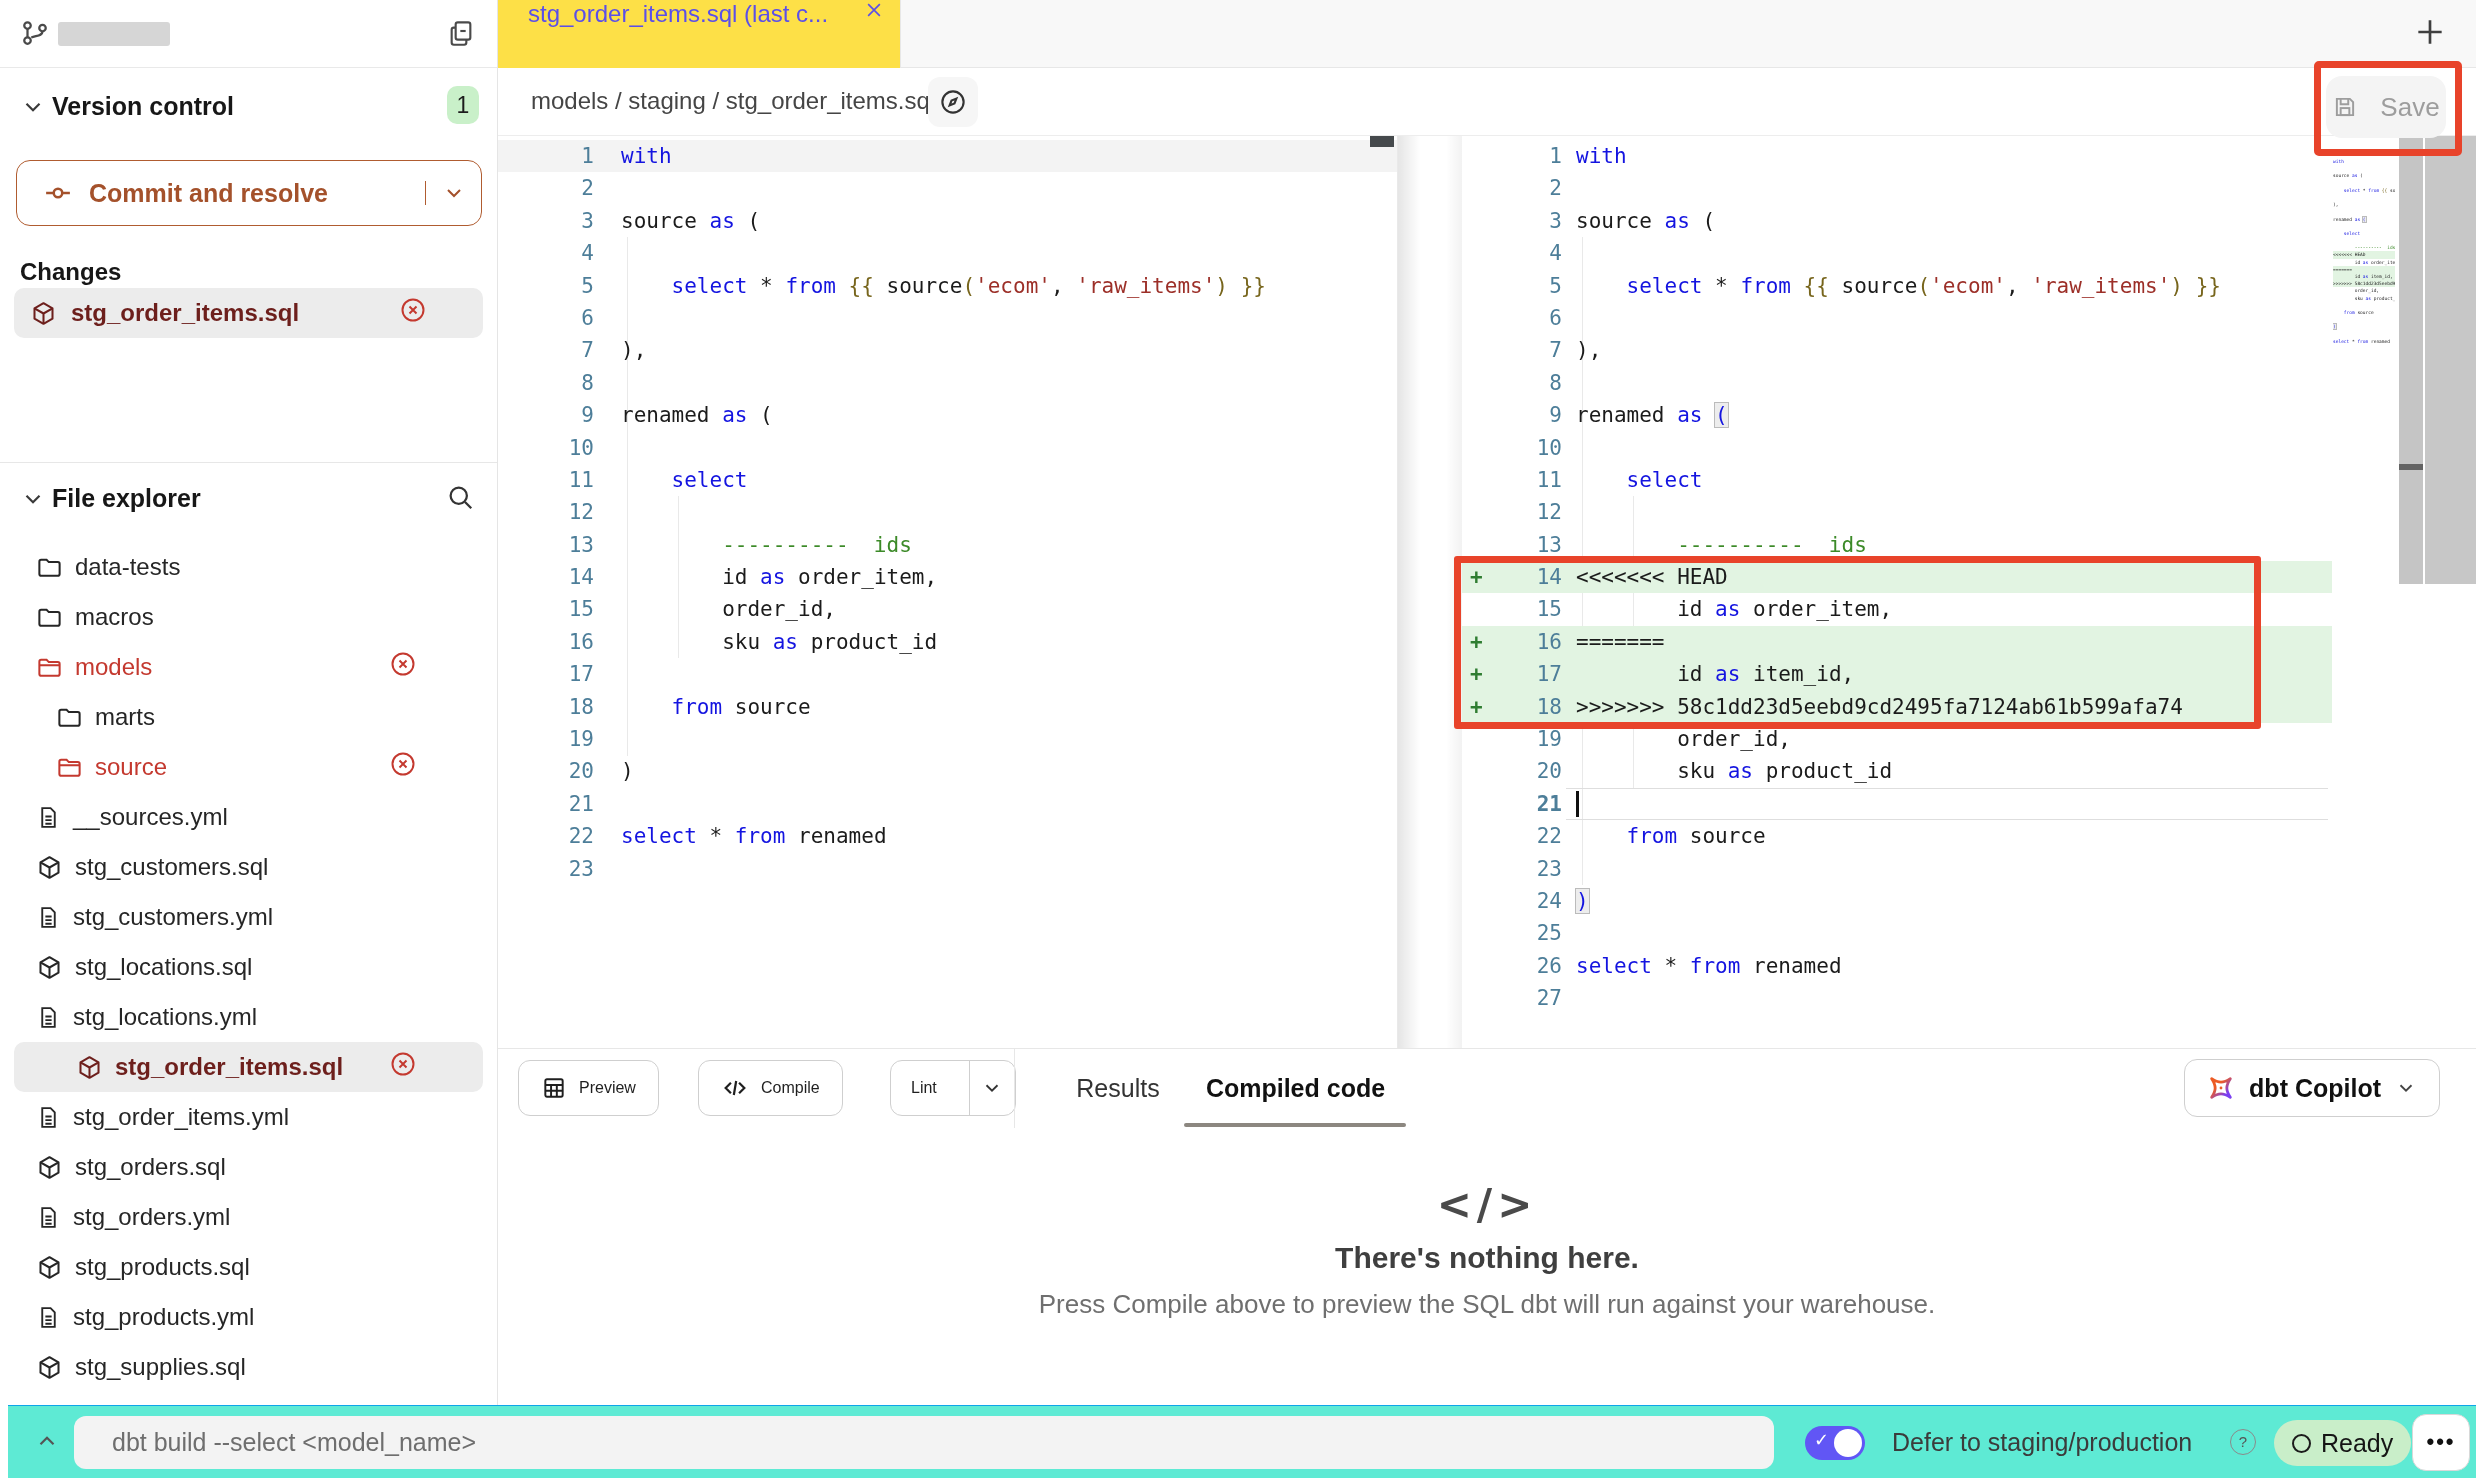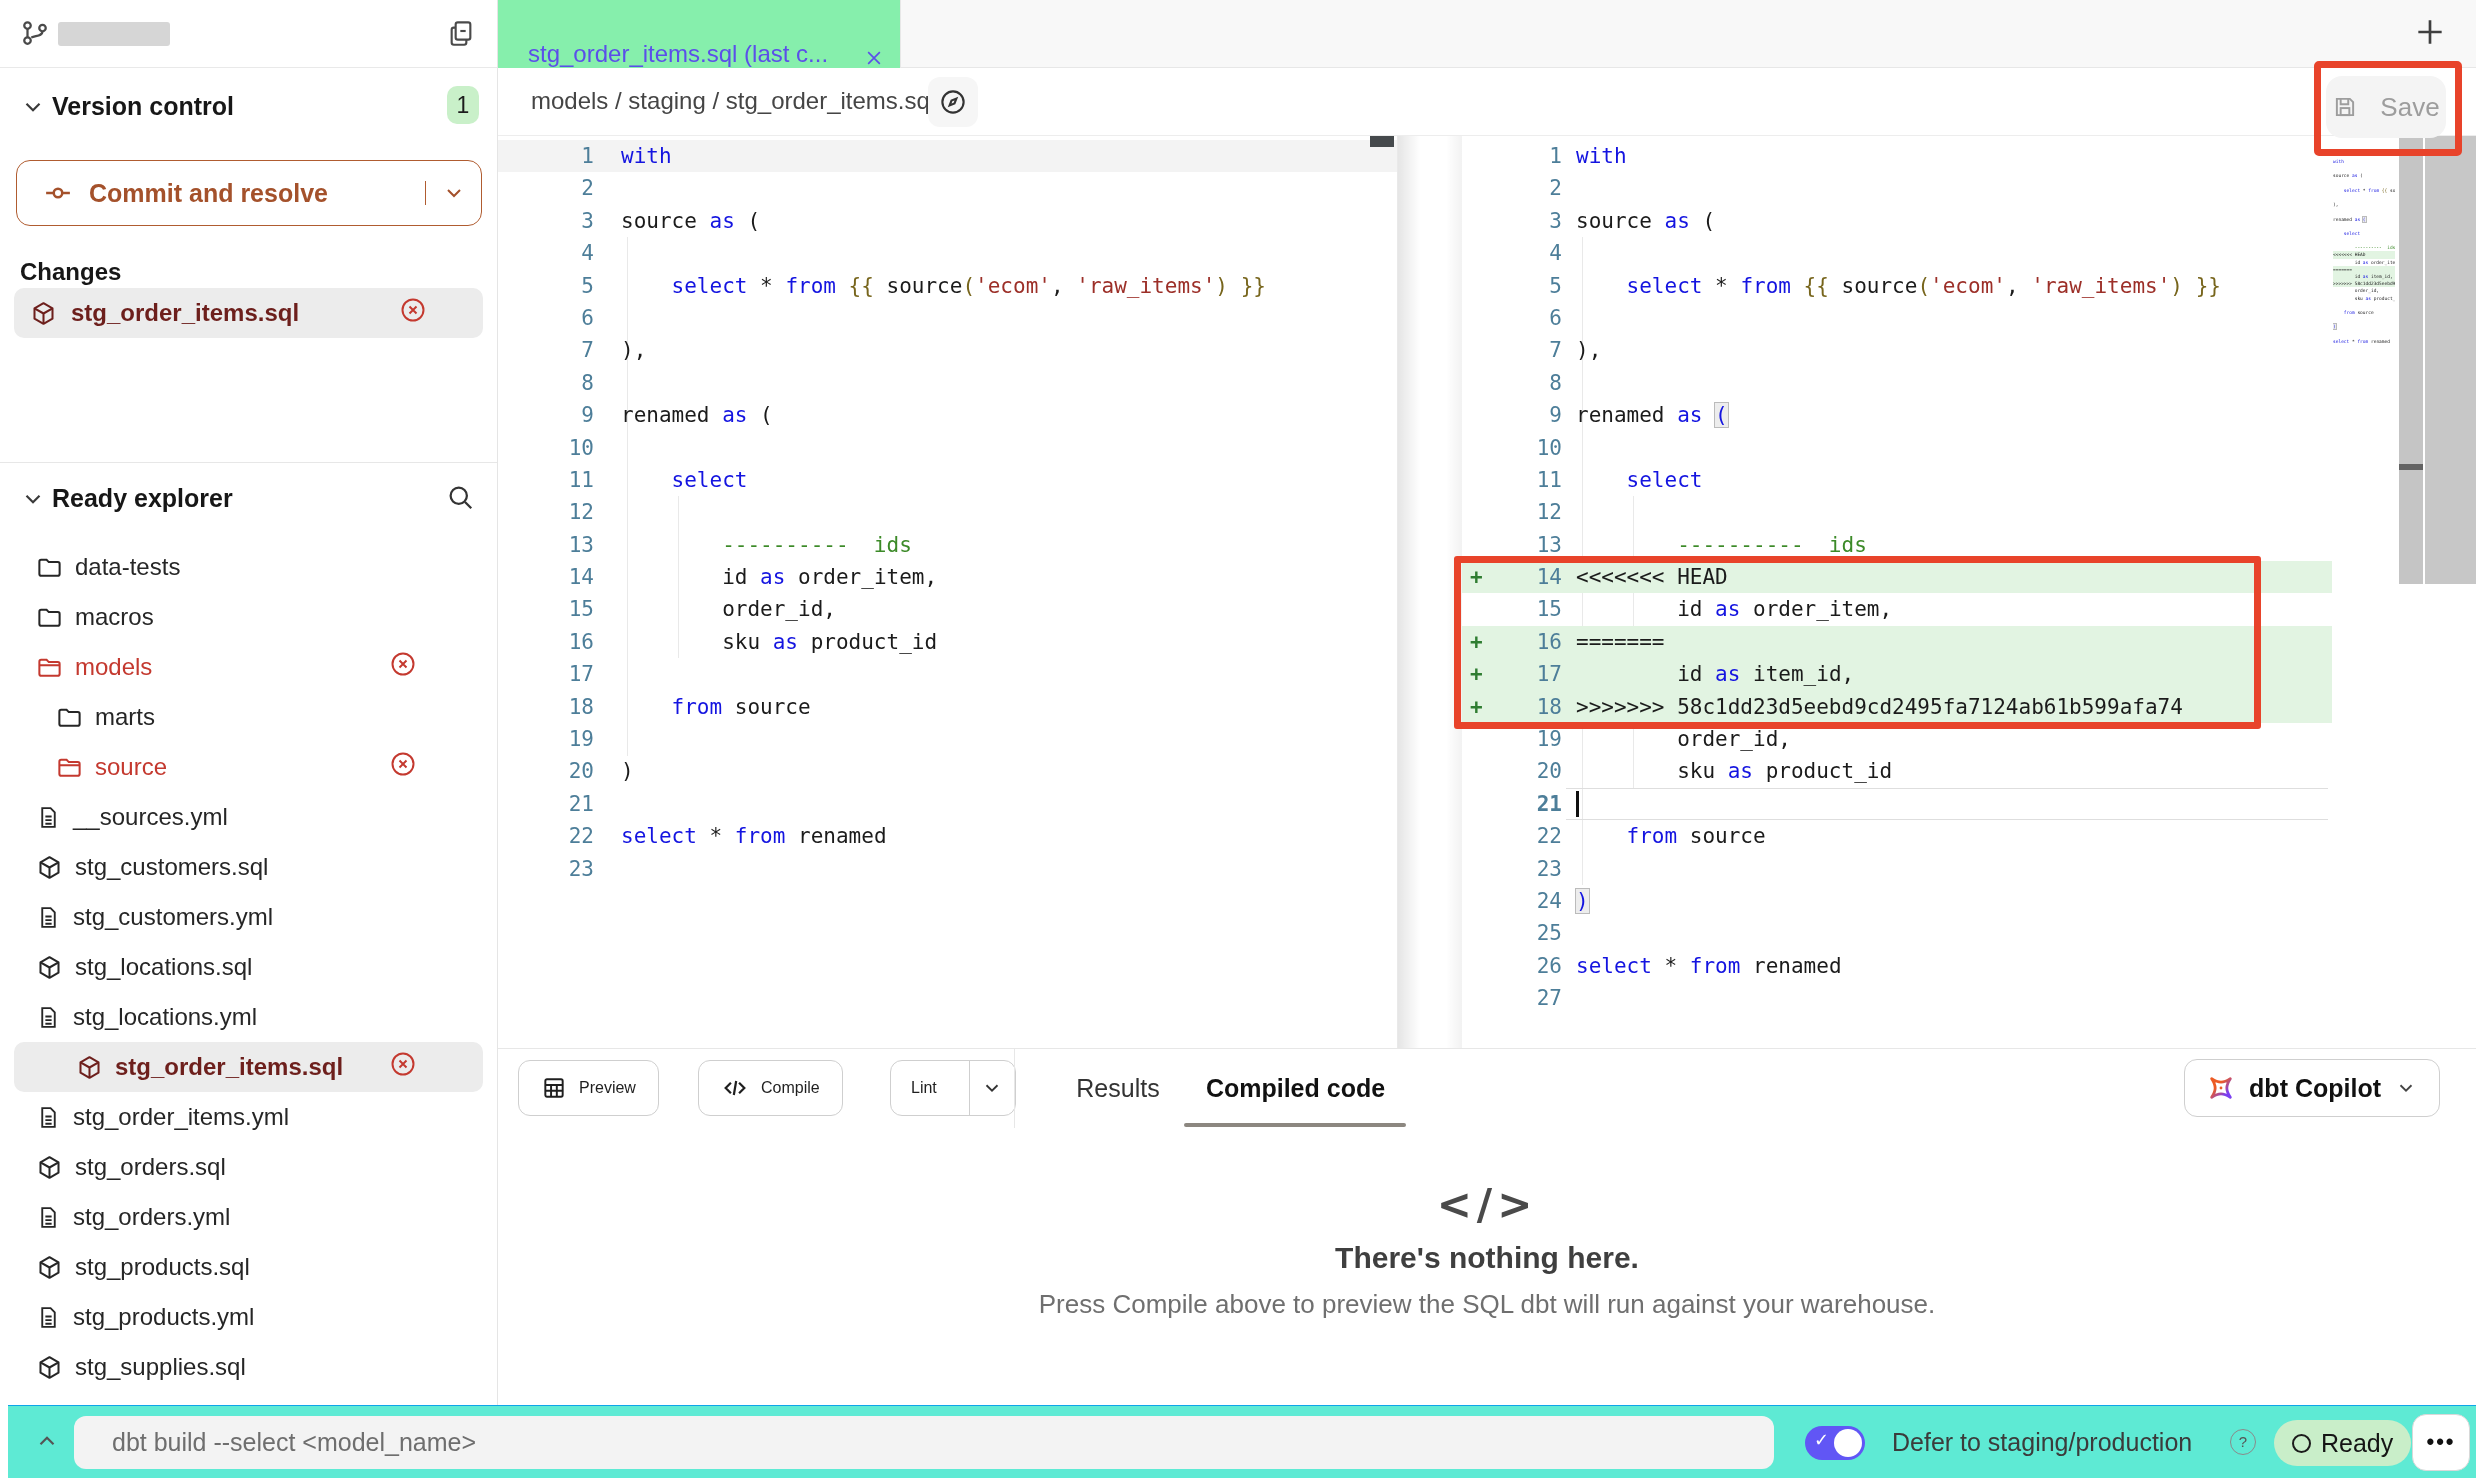--- a/index.html
+++ b/index.html
@@ -46,22 +46,22 @@
   .tree-row.red{color:#c4392f}
   .tree-row.selected{background:#ececec;border-radius:10px;margin:0 14px;color:#6d1f1c;font-weight:600}
   .tree-row.selected.lvl2{padding-left:62px}
   .tree-row .xc{position:absolute;right:80px;color:#c4392f}
   .tree-row.selected .xc{right:66px}
   .tree-label{white-space:nowrap}
 
   
   #main{position:absolute;left:498px;top:0;width:1978px;height:1405px}
   #tabbar{position:absolute;top:0;left:0;right:0;height:68px;background:#f8f8f8;border-bottom:1px solid #e7e7e7}
-  #active-tab{position:absolute;left:0;top:0;width:403px;height:68px;background:#86efac;border-right:1px solid #e7e7e7;
-              display:flex;align-items:flex-end;z-index:2;cursor:pointer}
+  #active-tab{position:absolute;left:0;top:0;width:403px;height:68px;background:#fde047;border-right:1px solid #e7e7e7;
+              display:flex;align-items:flex-start;z-index:2;cursor:pointer}
   .tab-label{padding-left:30px;font-size:24px;color:#5b4fe9;white-space:nowrap;overflow:hidden}
   .tab-close{margin-left:auto;margin-right:16px;color:#5b4fe9;cursor:pointer}
   #newtab{position:absolute;right:26px;top:12px;color:#3f3f3f;cursor:pointer}
 
   #crumb{position:absolute;top:68px;left:0;right:0;height:68px;background:#fff;border-bottom:1px solid #ededed}
   .crumb-text{position:absolute;left:33px;top:19px;font-size:24px;color:#454545}
   .lineage-btn{position:absolute;left:430px;top:9px;width:50px;height:50px;border-radius:12px;background:#f6f6f6;
                display:flex;align-items:center;justify-content:center;color:#333;cursor:pointer}
 
   
@@ -214,21 +214,21 @@
     </div>
 
   <div class="sb-divider"></div>
 
   <div class="fe-row">
     <span class="icon fe-chev">
       <svg width="26" height="26" viewBox="0 0 24 24" fill="none" stroke="currentColor" stroke-width="2">
           <path d="M6 9l6 6 6-6"></path>
         </svg>
     </span>
-    <span class="fe-title">Ready explorer</span>
+    <span class="fe-title">File explorer</span>
     <span class="icon fe-search">
       <svg width="30" height="30" viewBox="0 0 24 24" fill="none" stroke="currentColor" stroke-width="1.8">
           <circle cx="11" cy="11" r="6.5"></circle>
           <path d="M16 16l5 5"></path>
         </svg>
     </span>
   </div>
 
   <div id="file-tree">
       <div class="tree-row lvl0">

